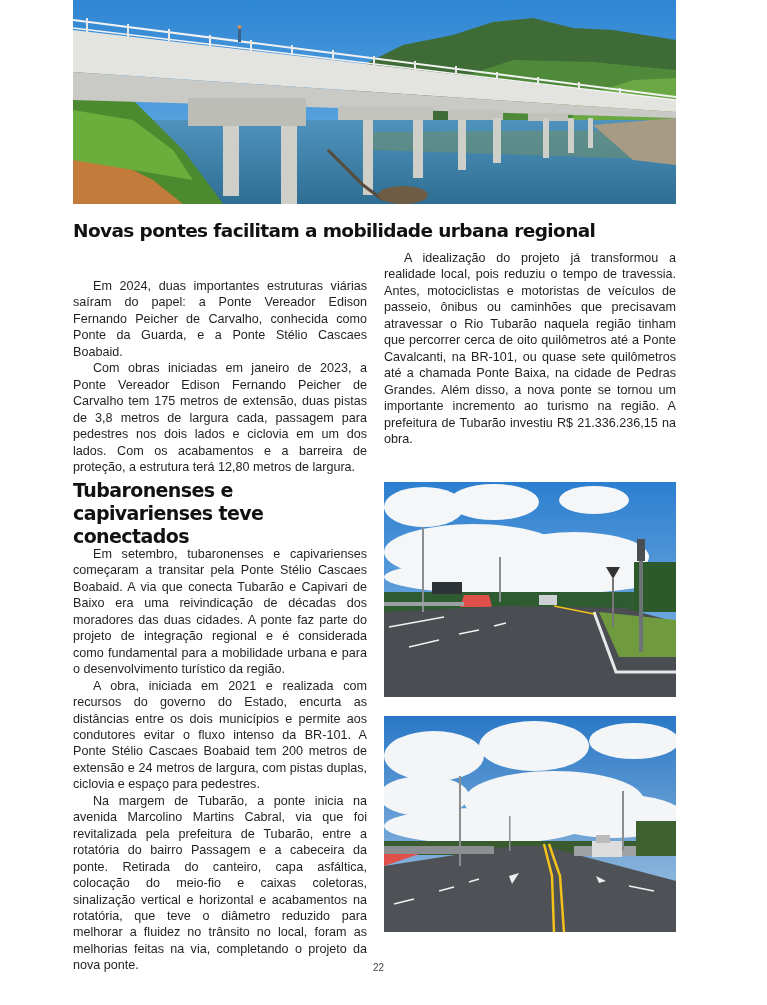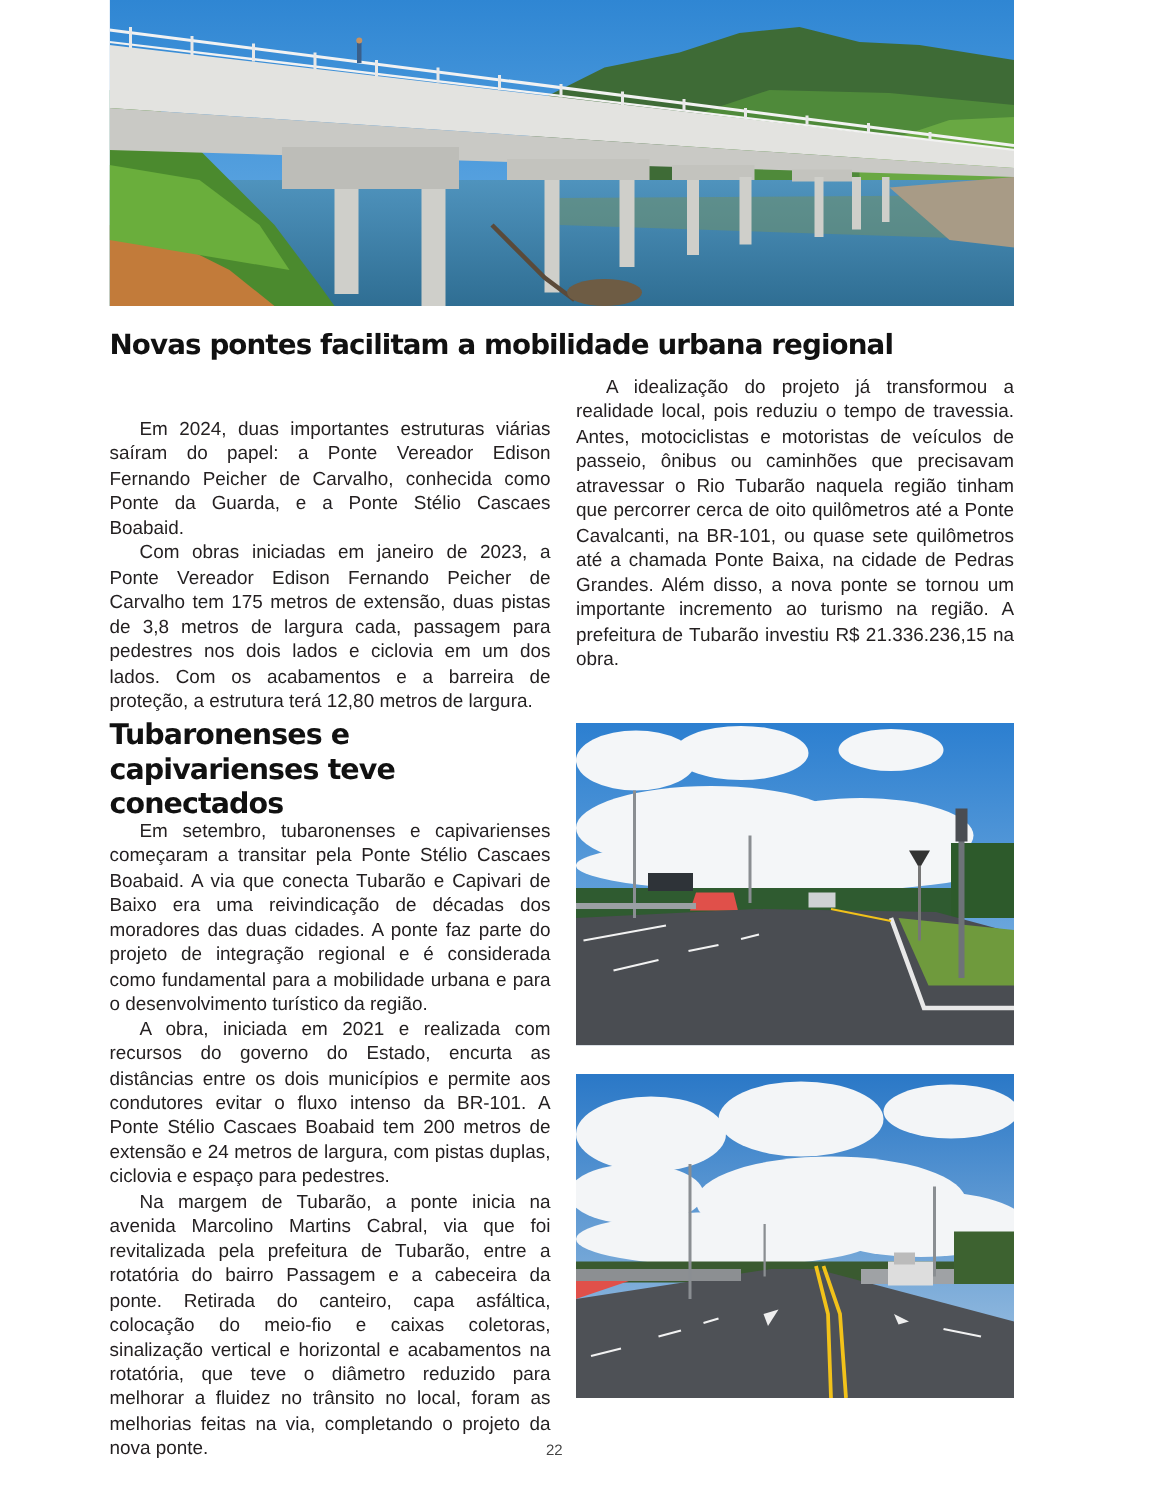--- a/index.html
+++ b/index.html
@@ -33,21 +33,21 @@
     hyphens: manual;
   }
   .col p { text-indent: 20px; }
   .col p.noindent { text-indent: 0; }
   #col-1 { left: 73px; top: 250px; width: 294px; margin-top: 28px; }
   #col-2 { left: 384px; top: 250px; width: 292px; }
   #col-3 { left: 73px; top: 532px; width: 294px; margin-top: 14px; }
 
   #page-number {
     position: absolute; left: 364px; top: 962px; width: 20px;
-    text-align: left;
+    text-align: right;
     font-family: "Liberation Sans", sans-serif; font-size: 10px; color: #444;
   }
 </style>
 </head>
 <body>
 
 <div class="photo" id="photo-bridge">
   <svg viewBox="0 0 603 204" preserveAspectRatio="none">
     <defs>
       <linearGradient id="skyA" x1="0" y1="0" x2="0" y2="1">

